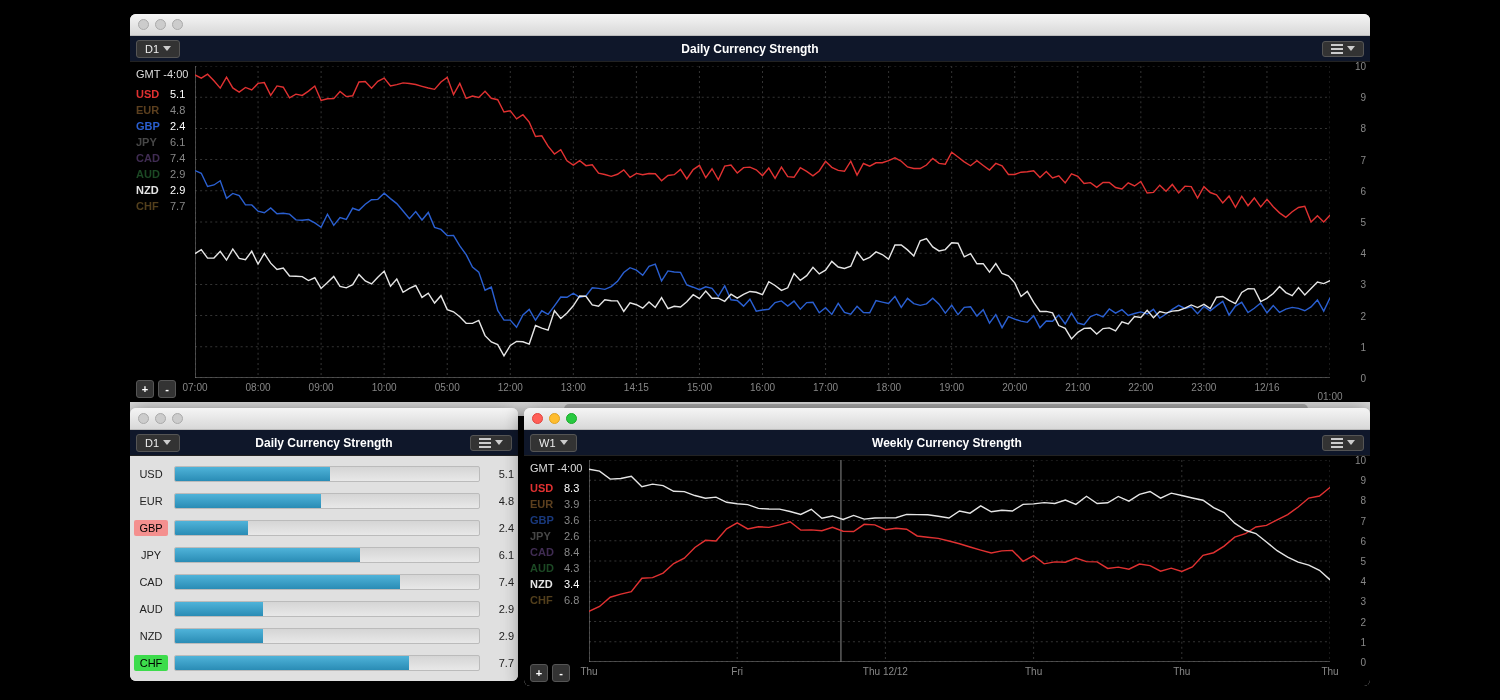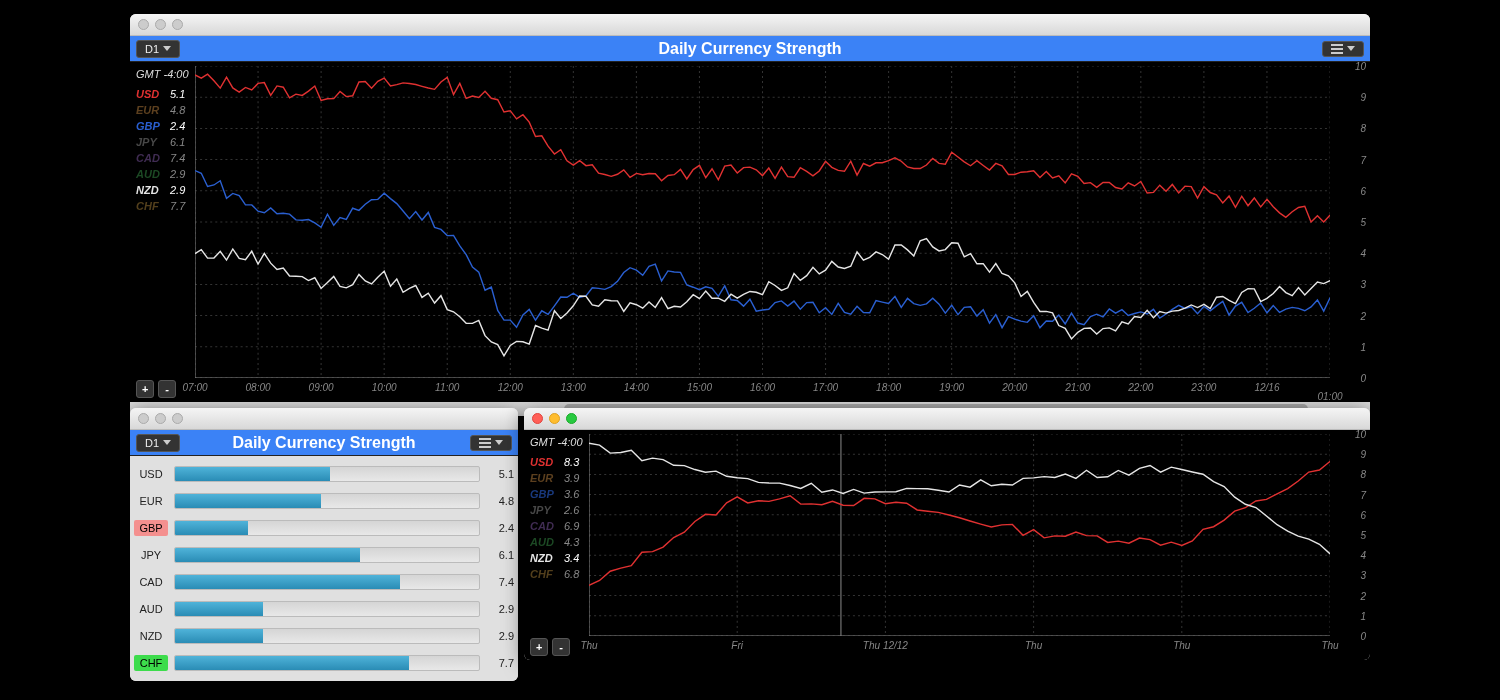--- a/index.html
+++ b/index.html
@@ -4,28 +4,28 @@
 <style>
   * { box-sizing: border-box; margin: 0; padding: 0; }
   body { background: #000; font-family: Arial, Helvetica, sans-serif; font-size: 11px; color: #ccc; width: 1500px; height: 700px; overflow: hidden; position: relative; }
   .window { position: absolute; background: #e8e8e8; border-radius: 6px; box-shadow: 0 4px 20px rgba(0,0,0,0.6); overflow: hidden; }
   .titlebar { height: 22px; background: linear-gradient(#f5f5f5,#d8d8d8); display:flex; align-items: center; padding: 0 8px; border-bottom:1px solid #bbb; }
   .tl-buttons { display:flex; gap:6px; }
   .tl-btn { width:11px; height:11px; border-radius:50%; background:#ccc; border:1px solid #aaa; }
   .tl-btn.r { background:#ff5f57; border-color:#e0443e;}
   .tl-btn.y { background:#ffbd2e; border-color:#dea123;}
   .tl-btn.g { background:#28c940; border-color:#1aab29;}
-  .toolbar { height:26px; background:#3b82f6; display:flex; align-items:center; padding:0 6px; gap:6px; border-bottom:1px solid #222; }
+  .toolbar { height:26px; background:#0f172a; display:flex; align-items:center; padding:0 6px; gap:6px; border-bottom:1px solid #222; }
   .tb-btn { background:#333; color:#eee; border:1px solid #555; border-radius:3px; padding:2px 8px; font-size:11px; display:flex; align-items:center; gap:4px; cursor:pointer; }
   .tb-btn .caret { width:0;height:0;border-left:4px solid transparent;border-right:4px solid transparent;border-top:5px solid #ccc; }
-  .tb-title { color:#fff; font-weight:bold; font-size:16px; position:absolute; left:50%; transform:translateX(-50%); }
+  .tb-title { color:#fff; font-weight:bold; font-size:12px; position:absolute; left:50%; transform:translateX(-50%); }
   .tb-spacer { flex:1; }
   .menu-icon { display:flex; flex-direction:column; gap:2px; }
   .menu-icon span { display:block; width:12px; height:2px; background:#ccc; }
-  .chart-area { position:relative; background:#000;font-style:italic; }
+  .chart-area { position:relative; background:#000; }
   .legend { position:absolute; left:6px; top:6px; z-index:5; }
   .legend .tz { color:#ddd; margin-bottom:8px; font-size:11px; }
   .legend .row { display:flex; gap:6px; align-items:center; margin-bottom:4px; font-size:11px; }
   .legend .code { width:28px; font-weight:bold; }
   .legend .val { color:#fff; }
   .plot { position:absolute; left:65px; right:40px; top:4px; bottom:24px; }
   .yaxis { position:absolute; right:4px; top:4px; bottom:24px; width:32px; }
   .yaxis .ytick { position:absolute; right:0; color:#888; font-size:10px; text-align:right; width:30px; transform:translateY(-50%); }
   .xaxis { position:absolute; left:65px; right:40px; bottom:4px; height:16px; }
   .xaxis .xtick { position:absolute; color:#888; font-size:10px; transform:translateX(-50%); }
@@ -169,24 +169,24 @@
         <div class="ytick" style="top: 30%;">7</div>
         <div class="ytick" style="top: 20%;">8</div>
         <div class="ytick" style="top: 10%;">9</div>
         <div class="ytick" style="top: 0%;">10</div>
       </div>
     <div class="xaxis" id="top-xaxis">
         <div class="xtick" style="left: 0%;">07:00</div>
         <div class="xtick" style="left: 5.55556%;">08:00</div>
         <div class="xtick" style="left: 11.1111%;">09:00</div>
         <div class="xtick" style="left: 16.6667%;">10:00</div>
-        <div class="xtick" style="left: 22.2222%;">11:00</div>
+        <div class="xtick" style="left: 22.2222%;">05:00</div>
         <div class="xtick" style="left: 27.7778%;">12:00</div>
         <div class="xtick" style="left: 33.3333%;">13:00</div>
-        <div class="xtick" style="left: 38.8889%;">14:00</div>
+        <div class="xtick" style="left: 38.8889%;">14:15</div>
         <div class="xtick" style="left: 44.4444%;">15:00</div>
         <div class="xtick" style="left: 50%;">16:00</div>
         <div class="xtick" style="left: 55.5556%;">17:00</div>
         <div class="xtick" style="left: 61.1111%;">18:00</div>
         <div class="xtick" style="left: 66.6667%;">19:00</div>
         <div class="xtick" style="left: 72.2222%;">20:00</div>
         <div class="xtick" style="left: 77.7778%;">21:00</div>
         <div class="xtick" style="left: 83.3333%;">22:00</div>
         <div class="xtick" style="left: 88.8889%;">23:00</div>
         <div class="xtick" style="left: 94.4444%;">12/16</div>
@@ -291,20 +291,36 @@
 </div>
 
 <div class="window" id="win-week">
   <div class="titlebar">
     <div class="tl-buttons">
       <div class="tl-btn r"></div>
       <div class="tl-btn y"></div>
       <div class="tl-btn g"></div>
     </div>
   </div>
+  <div class="toolbar" style="position:relative;">
+    <div class="tb-btn">
+      <span>W1</span>
+      <span class="caret"></span>
+    </div>
+    <div class="tb-title">Weekly Currency Strength</div>
+    <div class="tb-spacer"></div>
+    <div class="tb-btn">
+      <span class="menu-icon">
+          <span></span>
+          <span></span>
+          <span></span>
+        </span>
+      <span class="caret"></span>
+    </div>
+  </div>
   <div class="chart-area">
     <div class="legend">
       <div class="tz">GMT -4:00</div>
       <div id="week-legend-rows">
           <div class="row">
             <span class="code" style="color: rgb(224, 49, 49);">USD</span>
             <span class="val">8.3</span>
           </div>
           <div class="row">
             <span class="code" style="color: rgb(153, 106, 51); opacity: 0.6;">EUR</span>
@@ -313,21 +329,21 @@
           <div class="row">
             <span class="code" style="color: rgb(42, 95, 208); opacity: 0.6;">GBP</span>
             <span class="val" style="color: rgb(136, 136, 136);">3.6</span>
           </div>
           <div class="row">
             <span class="code" style="color: rgb(119, 119, 119); opacity: 0.6;">JPY</span>
             <span class="val" style="color: rgb(136, 136, 136);">2.6</span>
           </div>
           <div class="row">
             <span class="code" style="color: rgb(107, 74, 138); opacity: 0.6;">CAD</span>
-            <span class="val" style="color: rgb(136, 136, 136);">6.9</span>
+            <span class="val" style="color: rgb(136, 136, 136);">8.4</span>
           </div>
           <div class="row">
             <span class="code" style="color: rgb(47, 122, 61); opacity: 0.6;">AUD</span>
             <span class="val" style="color: rgb(136, 136, 136); text-align: center;">4.3</span>
           </div>
           <div class="row">
             <span class="code" style="color: rgb(229, 229, 229);">NZD</span>
             <span class="val">3.4</span>
           </div>
           <div class="row">

